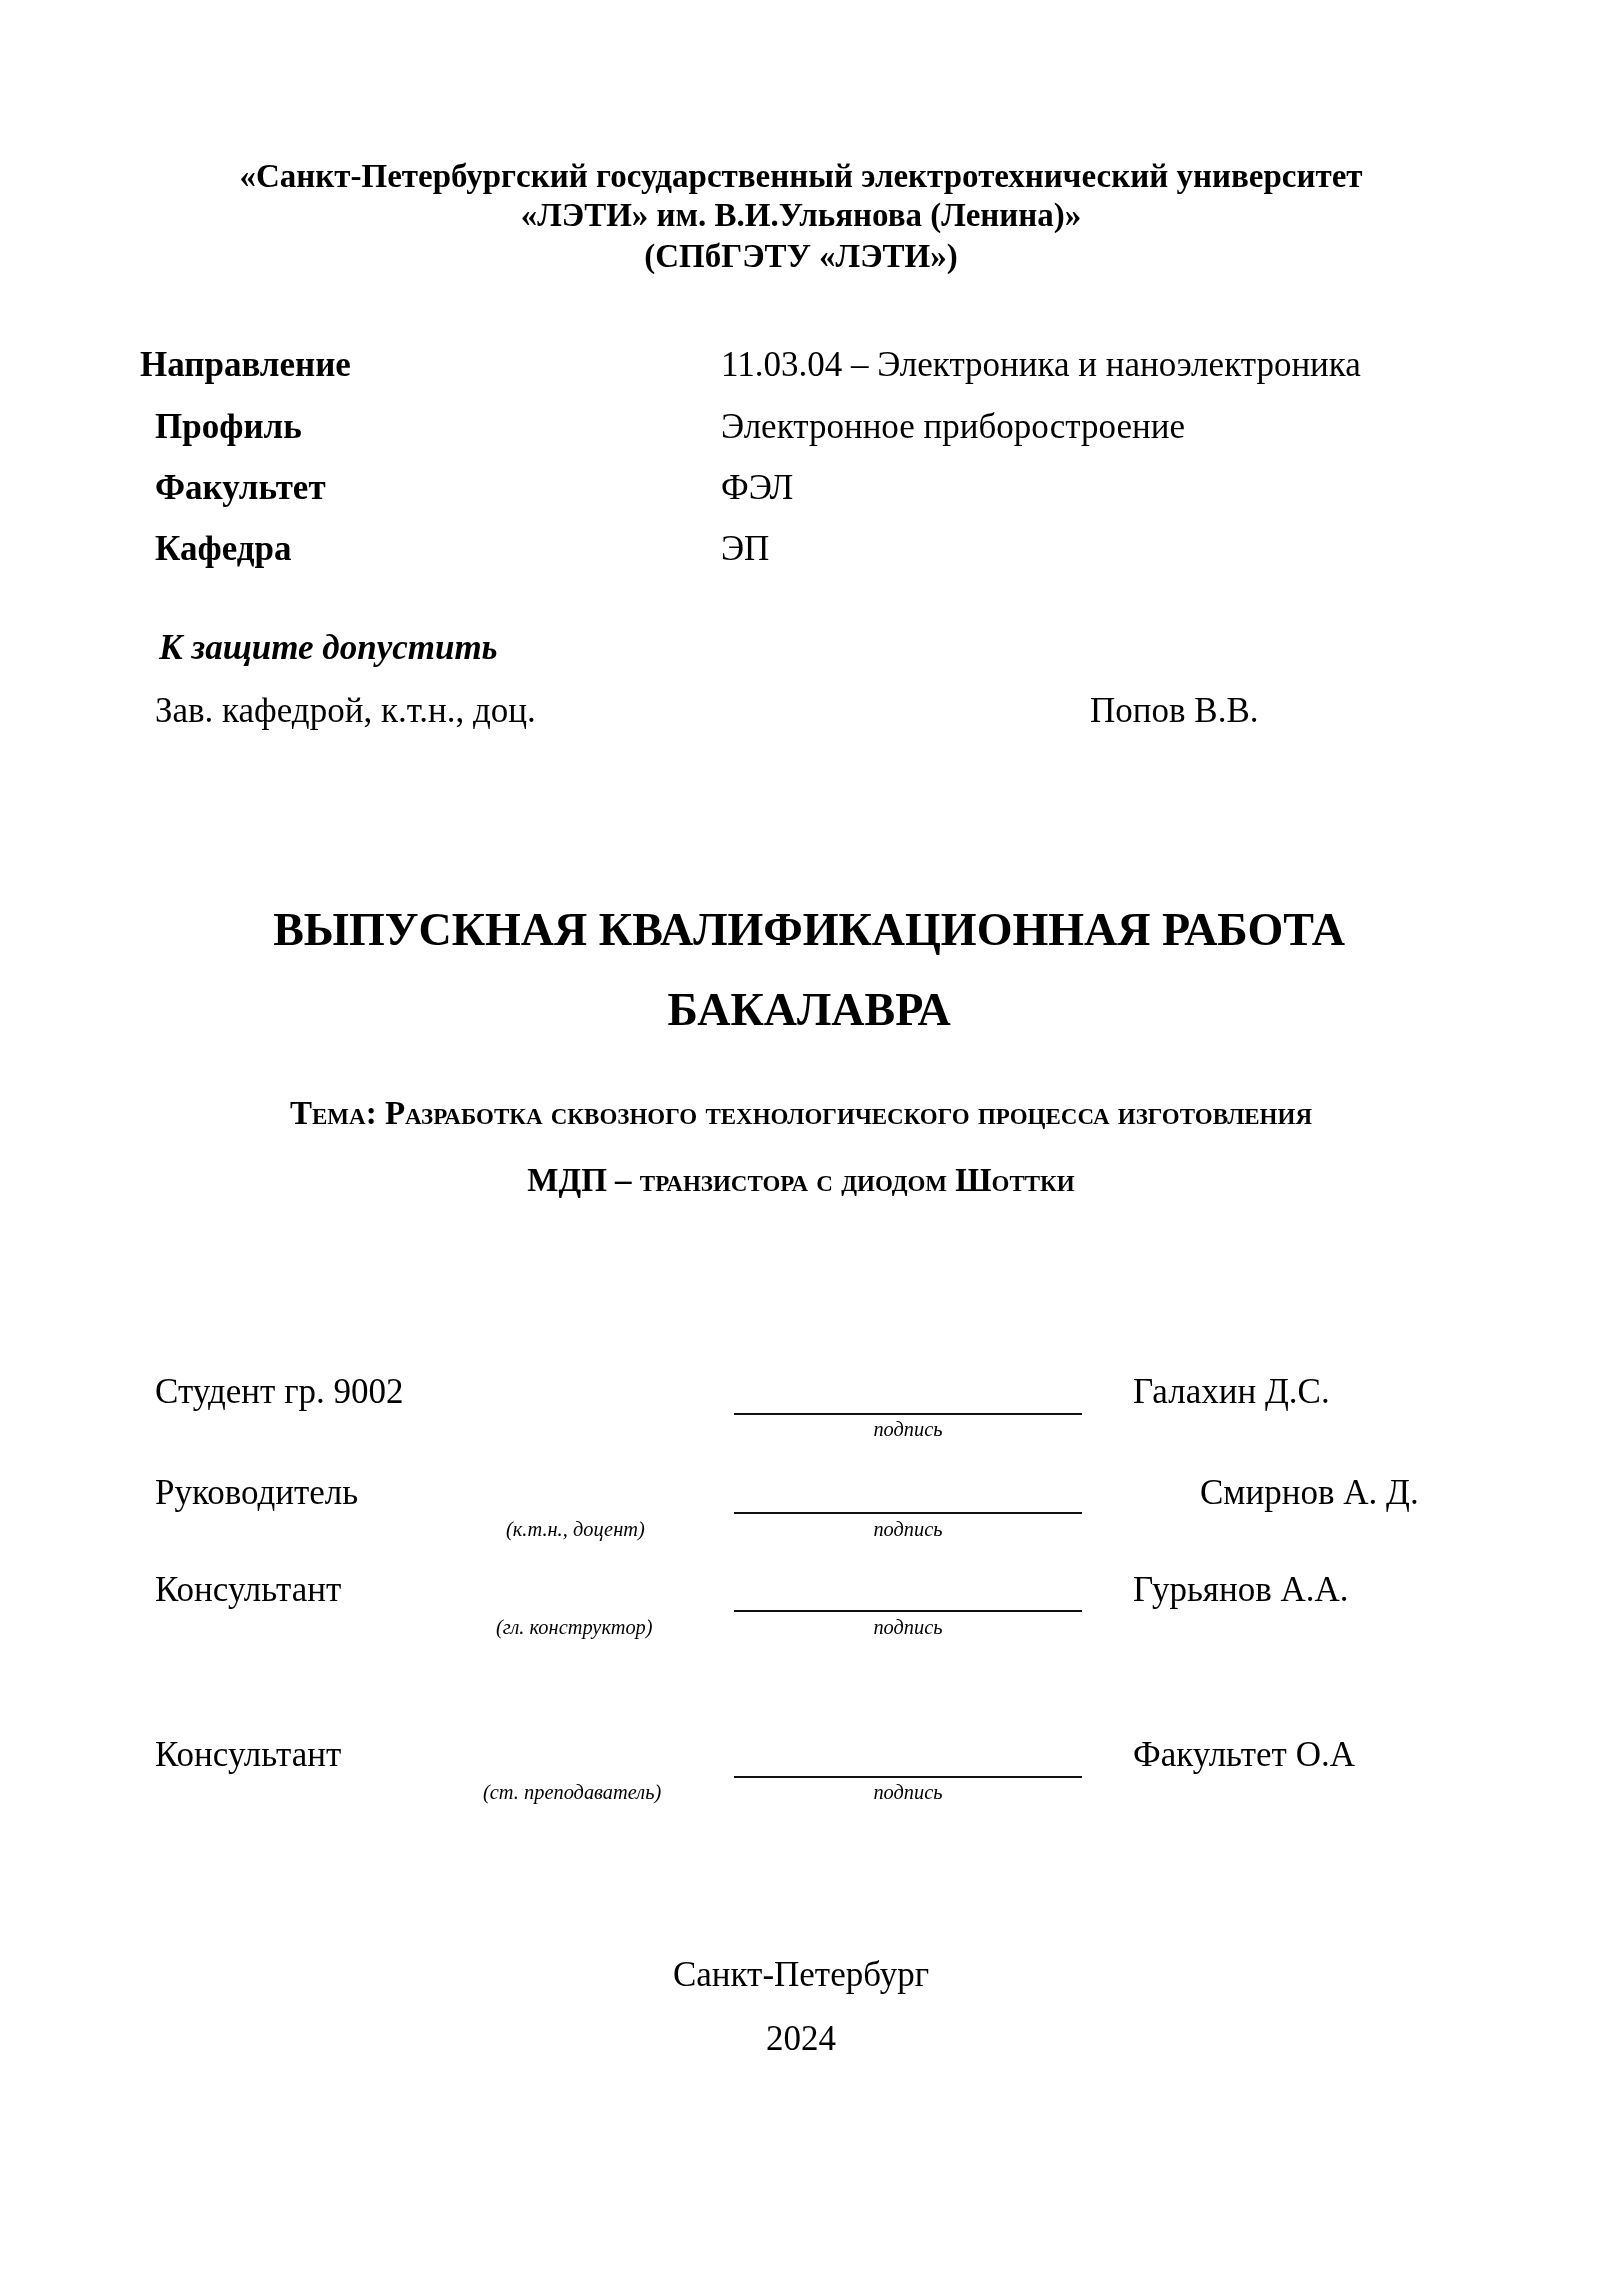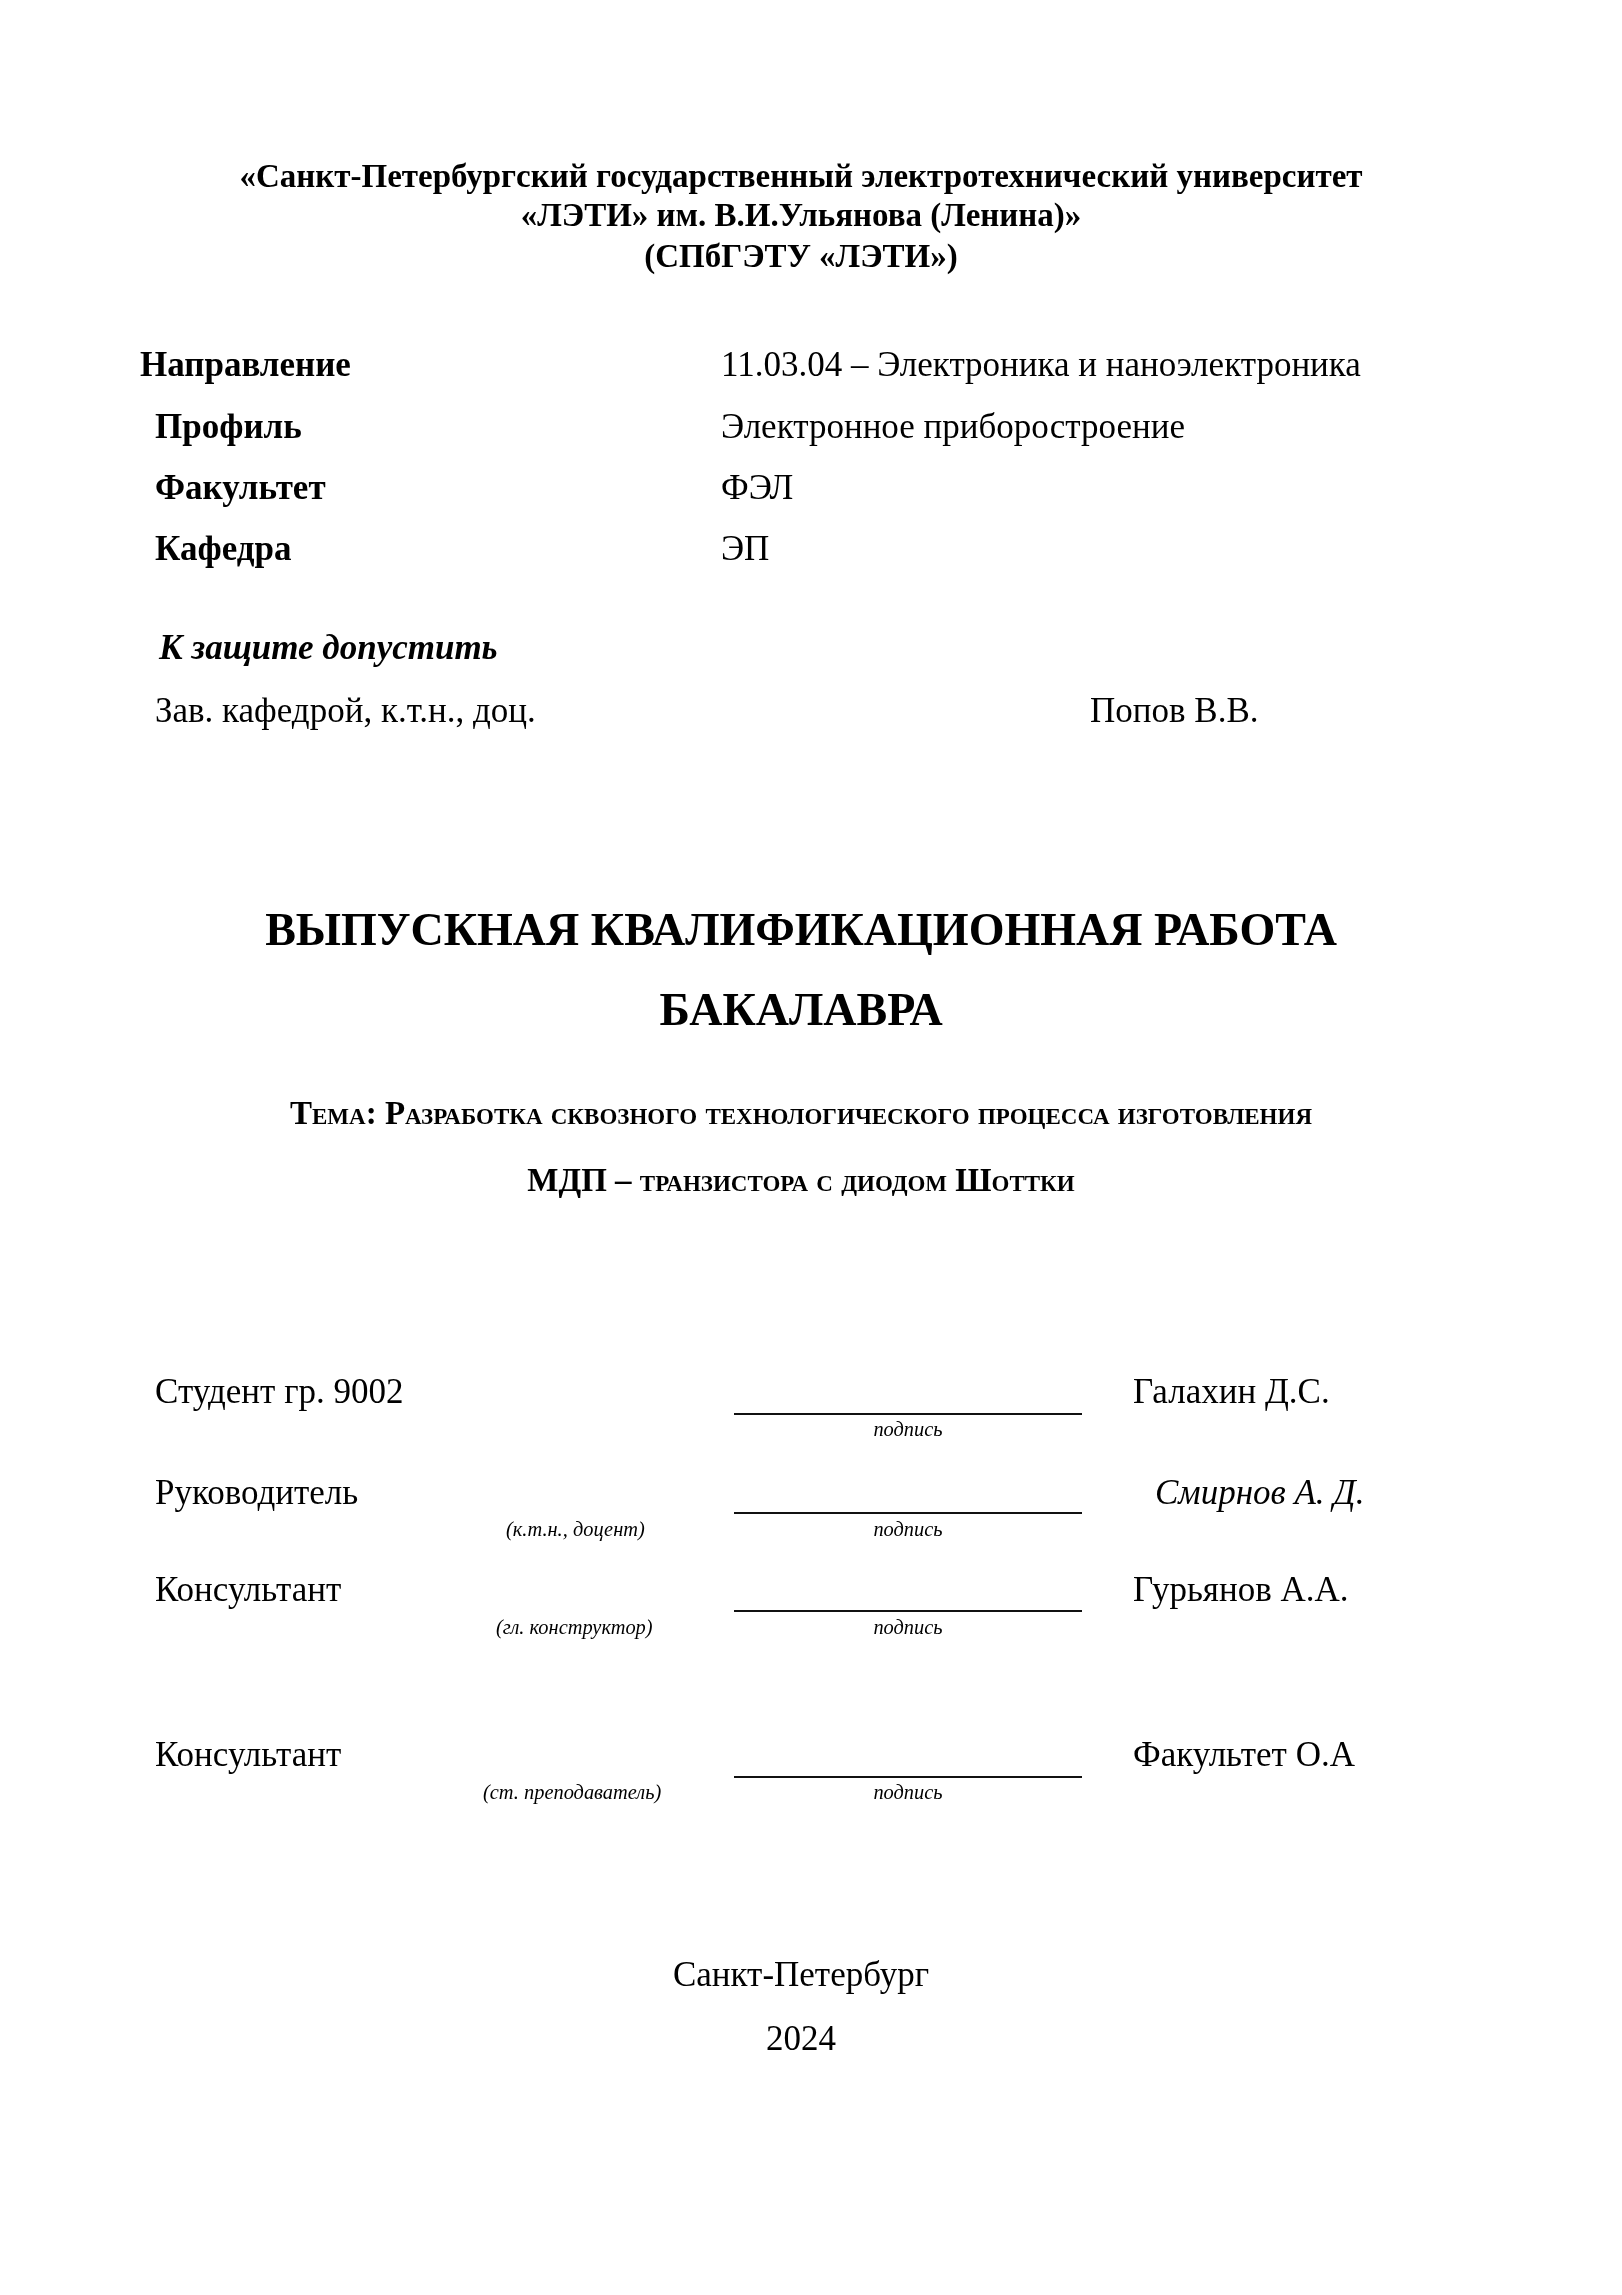--- a/index.html
+++ b/index.html
@@ -4,21 +4,21 @@
 <style>
   html, body { margin: 0; padding: 0; background: #ffffff; }
   body { width: 1623px; height: 2295px; position: relative; overflow: hidden;
          font-family: "Liberation Serif", "DejaVu Serif", serif; color: #000; }
   .abs { position: absolute; white-space: nowrap; }
   .center { left: 0; width: 1602px; text-align: center; }
   .univ { font-weight: bold; font-size: 33px; line-height: 38px; }
   .field { font-size: 35px; }
   .label-b { font-weight: bold; }
   .italic { font-style: italic; }
-  .title { font-weight: bold; font-size: 46px; }
+  .title { font-weight: bold; font-size: 46px; padding-left: 8px; }
   .topic { font-weight: bold; font-size: 33px; font-variant: small-caps; }
   .person { font-size: 35px; }
   .sign-line { position: absolute; height: 0; border-top: 2.4px solid #111; left: 734px; width: 348px; }
   .sign-cap { font-size: 20.4px; font-style: italic; left: 734px; width: 348px; text-align: center; }
   .role-cap { font-size: 20.4px; font-style: italic; }
   .city { font-size: 35px; }
 </style>
 </head>
 <body>
 
@@ -57,21 +57,21 @@
     <div class="sign-line" style="top:1413px;"></div>
     <div class="abs sign-cap" style="top:1418px;">подпись</div>
     <div class="abs person" style="left:1133px; top:1372px;">Галахин Д.С.</div>
   </div>
 
   <div>
     <div class="abs person" style="left:155px; top:1473px;">Руководитель</div>
     <div class="abs role-cap" style="left:506px; top:1518px;">(к.т.н., доцент)</div>
     <div class="sign-line" style="top:1512px;"></div>
     <div class="abs sign-cap" style="top:1518px;">подпись</div>
-    <div class="abs person" style="left:1155px; top:1473px;font-style:italic;">Смирнов А. Д.</div>
+    <div class="abs person" style="left:1200px; top:1473px;">Смирнов А. Д.</div>
   </div>
 
   <div>
     <div class="abs person" style="left:155px; top:1570px;">Консультант</div>
     <div class="abs role-cap" style="left:496px; top:1616px;">(гл. конструктор)</div>
     <div class="sign-line" style="top:1610px;"></div>
     <div class="abs sign-cap" style="top:1616px;">подпись</div>
     <div class="abs person" style="left:1133px; top:1570px;">Гурьянов А.А.</div>
   </div>
 

